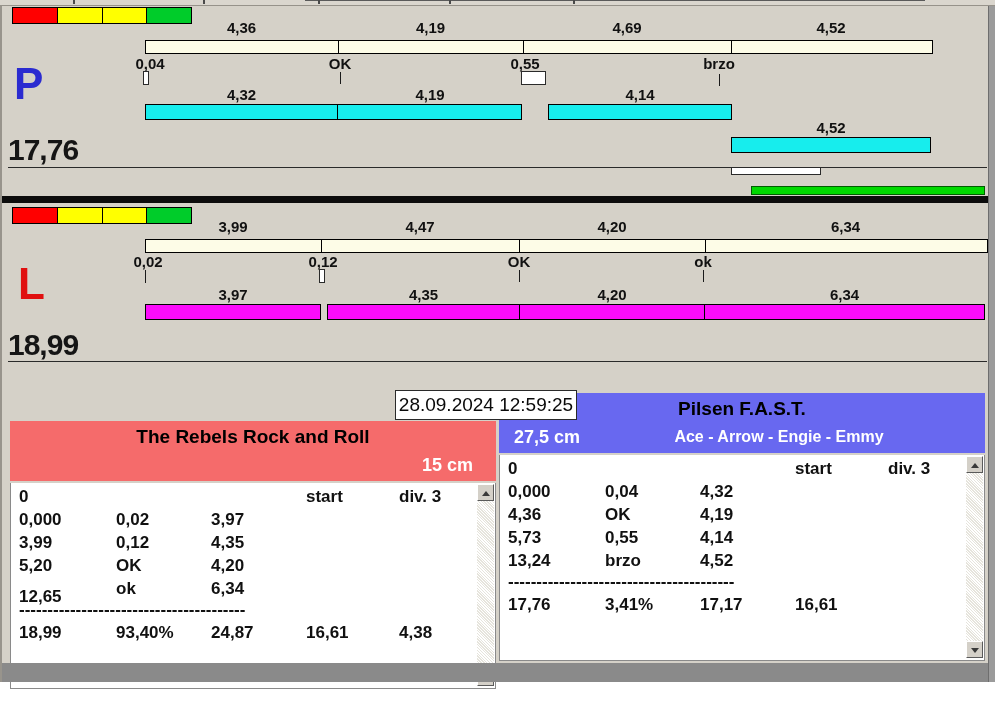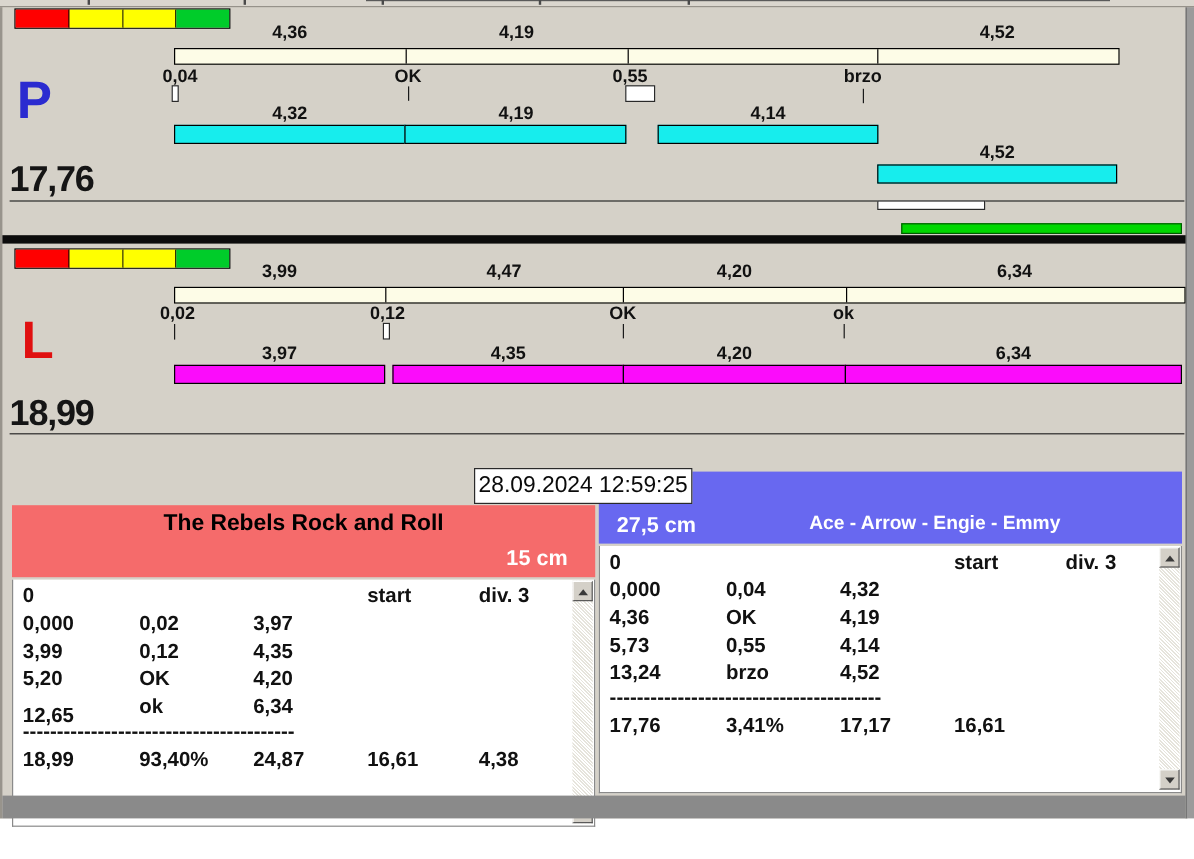--- a/index.html
+++ b/index.html
@@ -64,20 +64,21 @@
       <div style="background:#ff0000;"></div>
       <div style="background:#ffff00;"></div>
       <div style="background:#ffff00;"></div>
       <div style="background:#00cc2a;"></div>
     </div>
     <div class="lane-letter" style="left:12px;top:57px;color:#2b2bd0;">P</div>
     <div class="lane-total" style="left:6px;top:130px;">17,76</div>
 
     <span class="num" style="left:143px;top:16px;width:193px;">4,36</span>
     <span class="num" style="left:336px;top:16px;width:185px;">4,19</span>
+    <span class="num" style="left:521px;top:16px;width:208px;">4,69</span>
     <span class="num" style="left:729px;top:16px;width:200px;">4,52</span>
     <div class="tbar" style="left:143px;top:35px;width:786px;">
       <div style="width:193px;"></div>
       <div style="width:185px;"></div>
       <div style="width:208px;"></div>
       <div style="width:200px;"></div>
     </div>
 
     <span class="num" style="left:126px;top:52px;width:44px;">0,04</span>
     <span class="num" style="left:316px;top:52px;width:44px;">OK</span>
@@ -189,20 +190,21 @@
             </div>
           <div class="sb-btn" style="top:185px;">
               <div class="arr-dn"></div>
             </div>
         </div>
       </div>
     </div>
 
     <div class="panel" style="left:497px;">
       <div class="p-head" style="background:#6868f0;">
+        <div class="p-title">Pilsen F.A.S.T.</div>
         <div class="p-chip" style="left:8px;width:80px;">27,5 cm</div>
         <div class="p-dogs" style="left:90px;width:380px;">Ace - Arrow - Engie - Emmy</div>
       </div>
       <div class="p-table">
         <span class="t-cell c1" style="top:4px;">0</span>
         <span class="t-cell c4" style="top:4px;">start</span>
         <span class="t-cell c5" style="top:4px;">div. 3</span>
 
         <span class="t-cell c1" style="top:27px;">0,000</span>
         <span class="t-cell c2" style="top:27px;">0,04</span>

